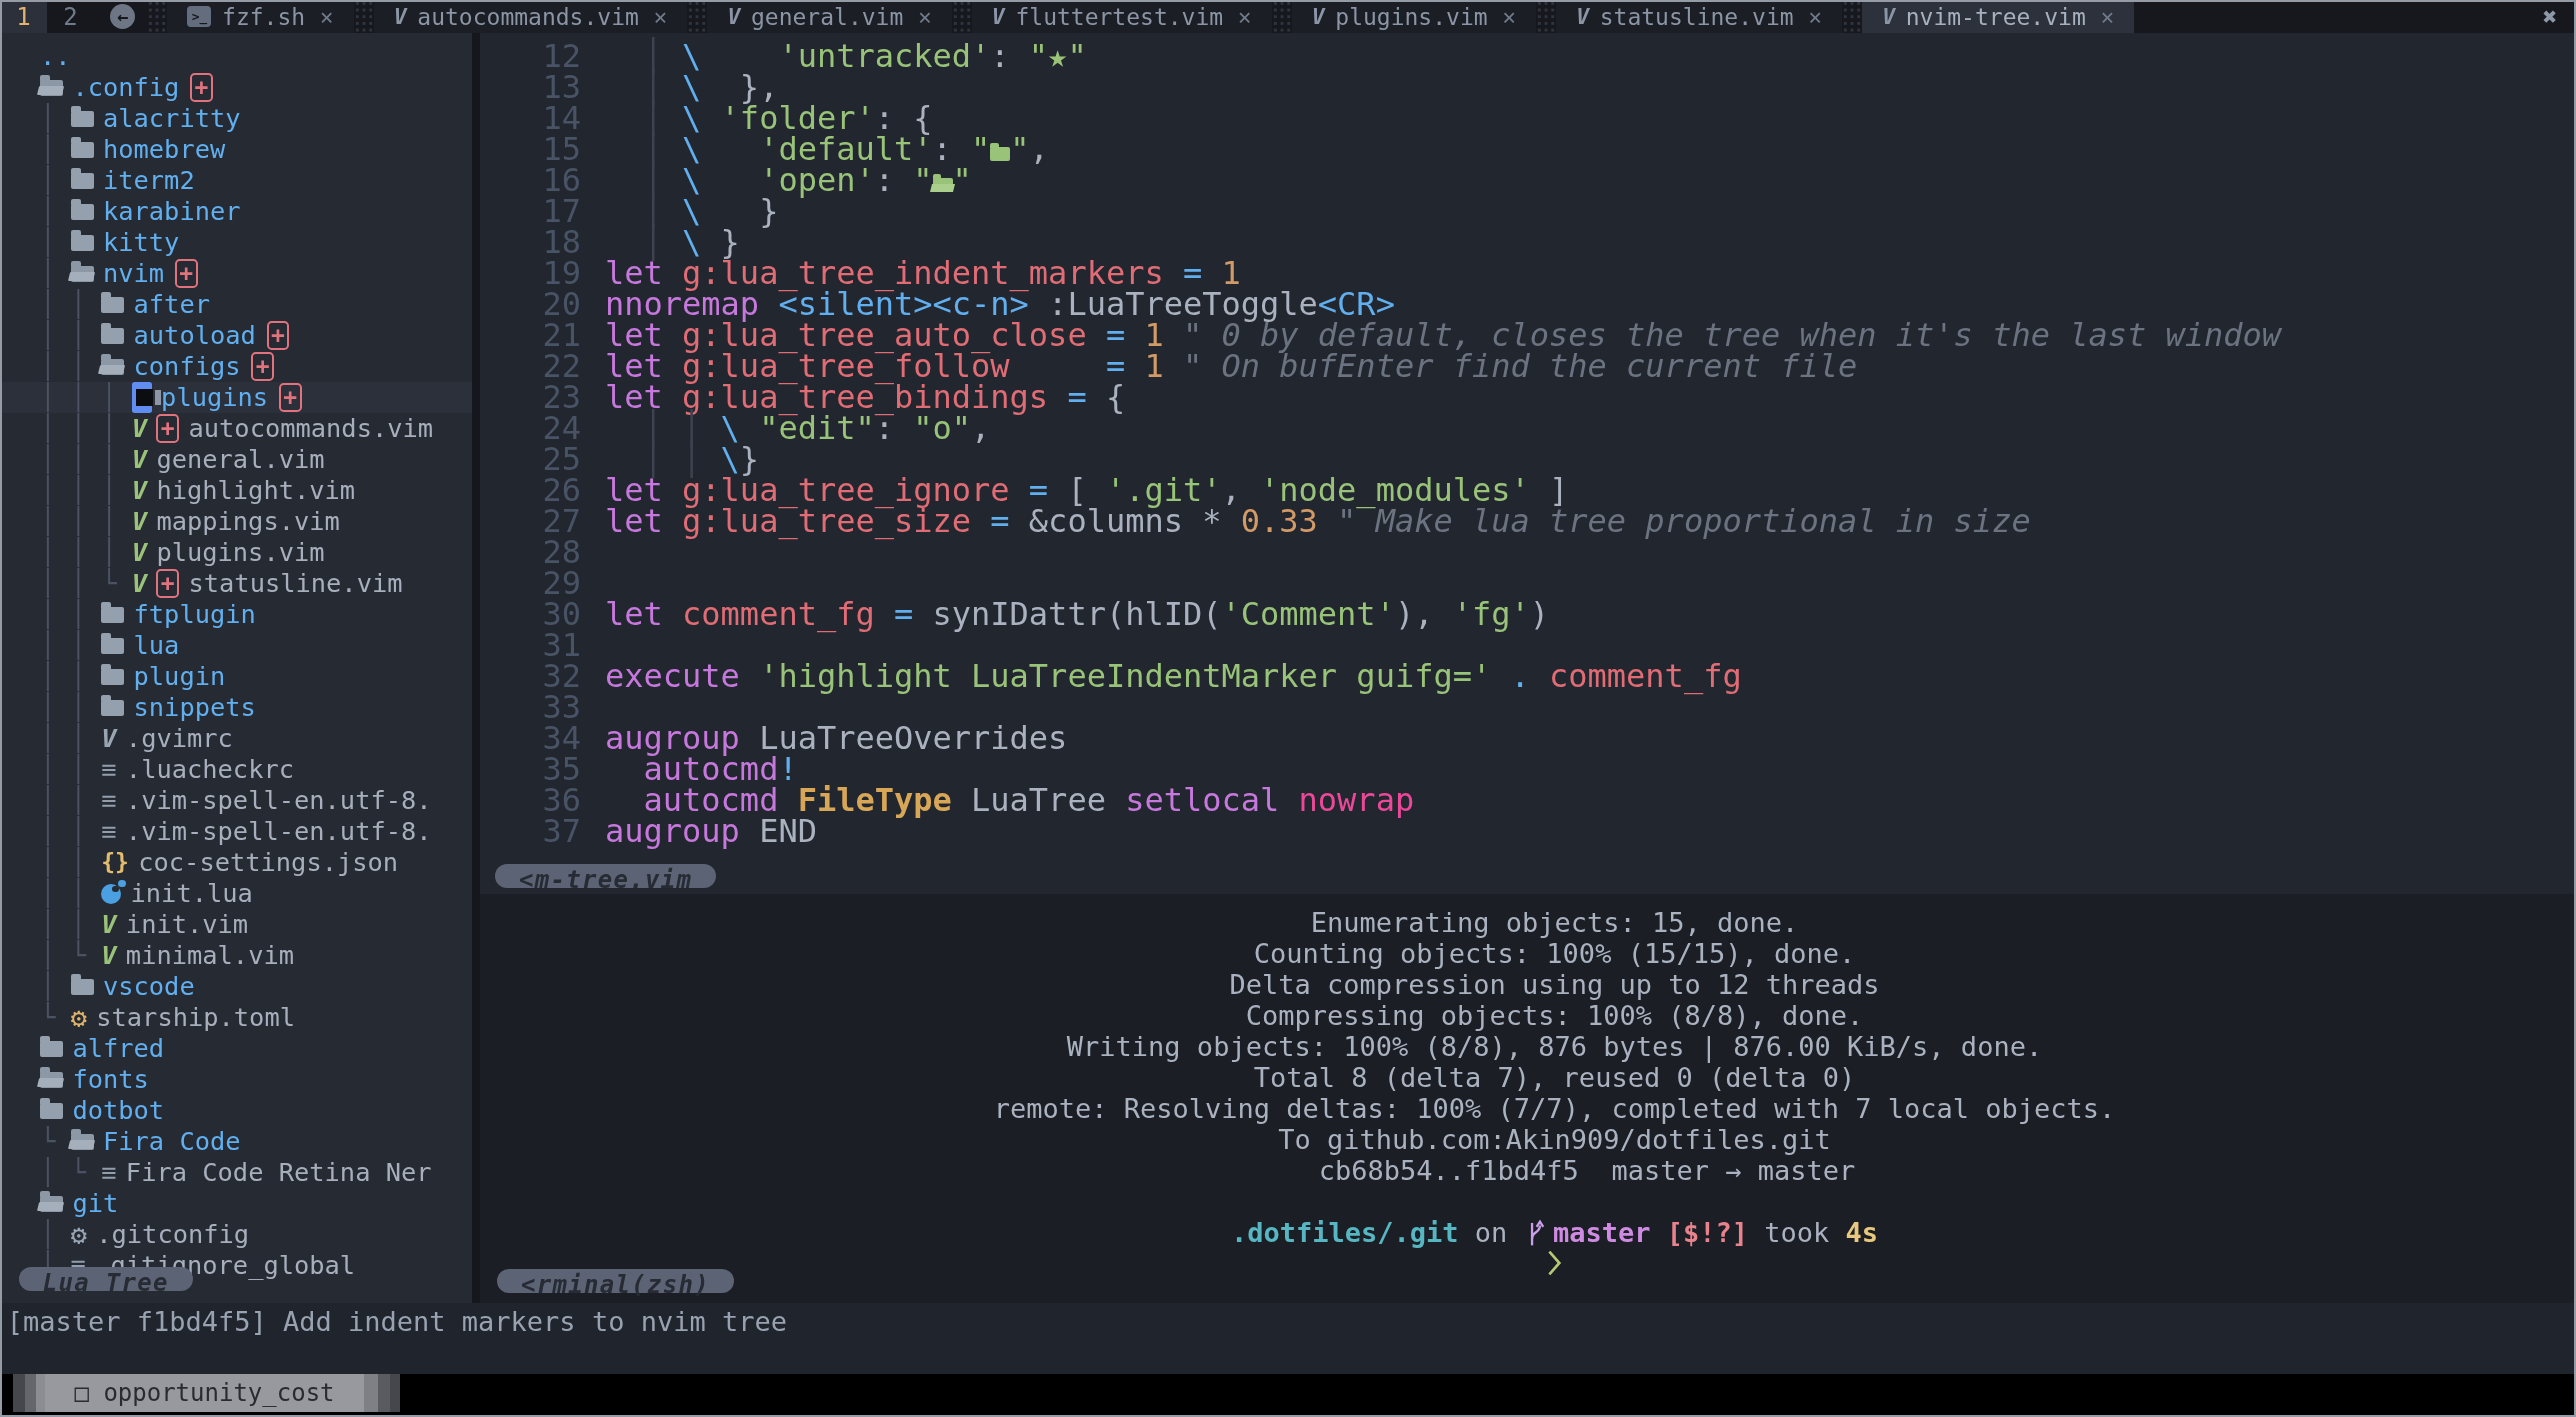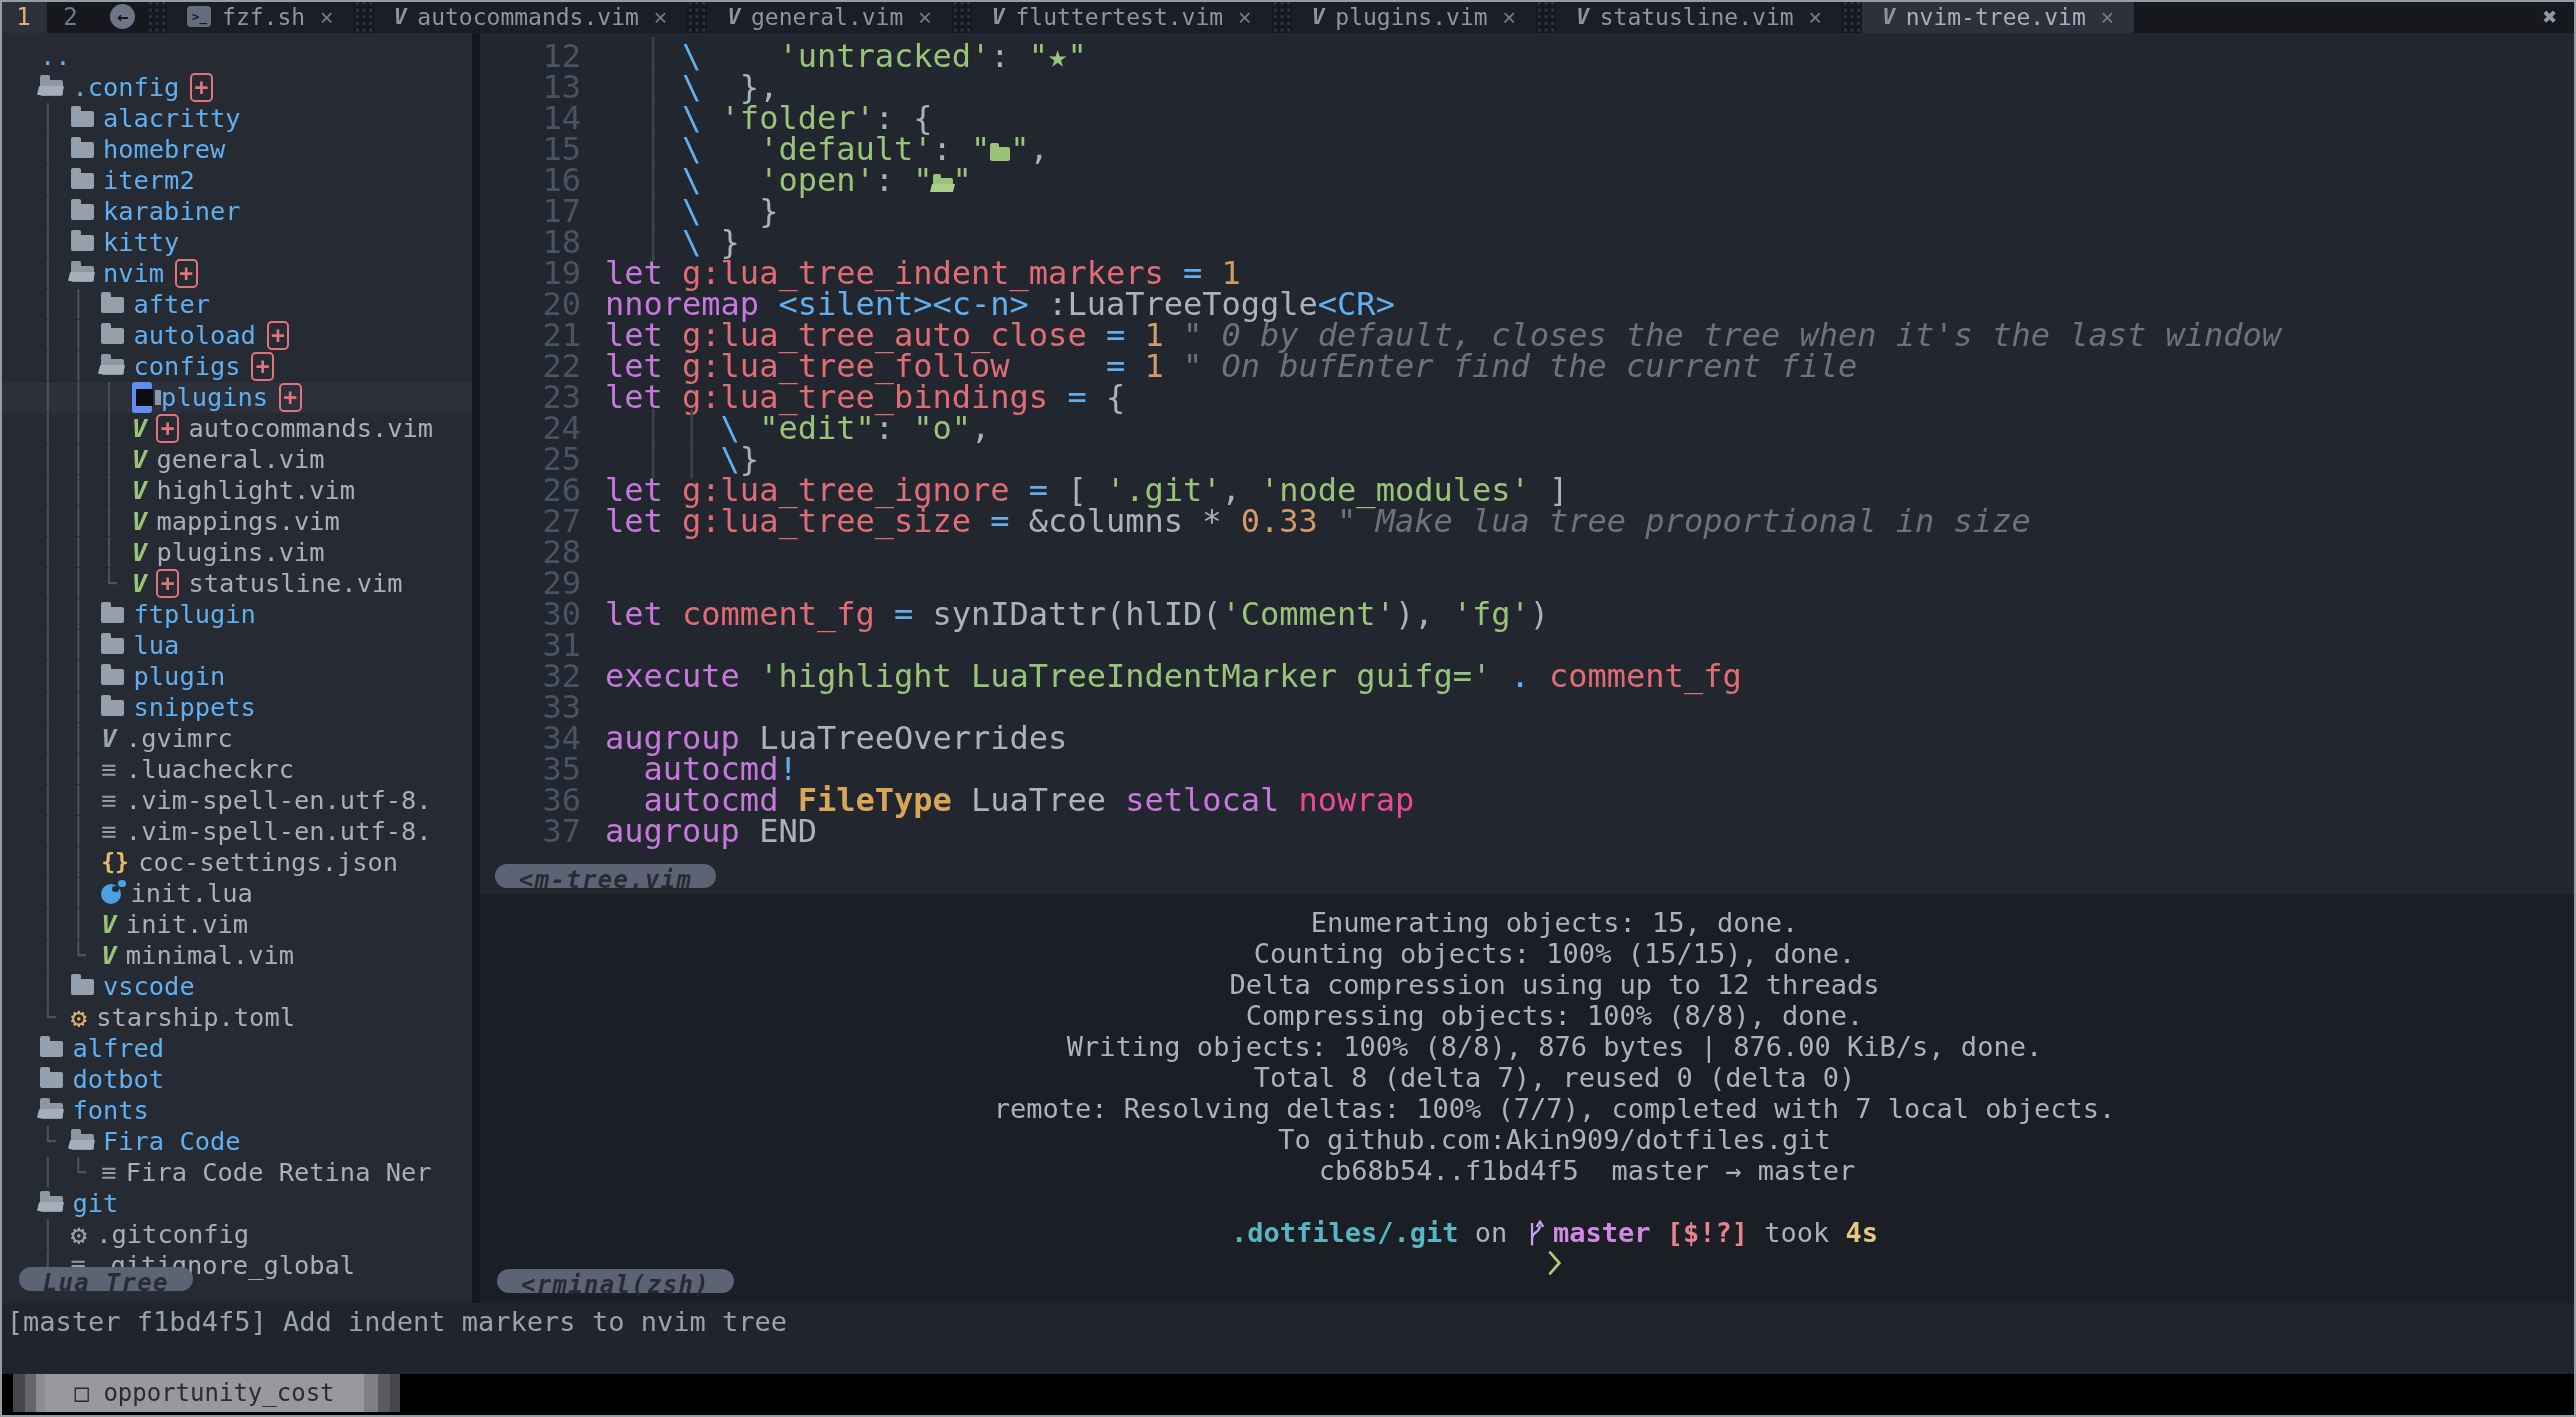--- a/index.html
+++ b/index.html
@@ -208,22 +208,22 @@
     <div class="trow"><span class="tprefix">│ │ </span><span class="i-list">≡</span><span class="tname fg">.luacheckrc</span></div>
     <div class="trow"><span class="tprefix">│ │ </span><span class="i-list">≡</span><span class="tname fg">.vim-spell-en.utf-8.</span></div>
     <div class="trow"><span class="tprefix">│ │ </span><span class="i-list">≡</span><span class="tname fg">.vim-spell-en.utf-8.</span></div>
     <div class="trow"><span class="tprefix">│ │ </span><span class="i-braces">{}</span><span class="tname fg">coc-settings.json</span></div>
     <div class="trow"><span class="tprefix">│ │ </span><span class="i-lua"></span><span class="tname fg">init.lua</span></div>
     <div class="trow"><span class="tprefix">│ │ </span><span class="i-vim">V</span><span class="tname fg">init.vim</span></div>
     <div class="trow"><span class="tprefix">│ └ </span><span class="i-vim">V</span><span class="tname fg">minimal.vim</span></div>
     <div class="trow"><span class="tprefix">│ </span><span class="i-folder"></span><span class="tname blue">vscode</span></div>
     <div class="trow"><span class="tprefix">└ </span><span class="i-gear-yellow">⚙</span><span class="tname fg">starship.toml</span></div>
     <div class="trow"><span class="tprefix"></span><span class="i-folder"></span><span class="tname blue">alfred</span></div>
+    <div class="trow"><span class="tprefix"></span><span class="i-folder-open"></span><span class="tname blue">fonts</span></div>
     <div class="trow"><span class="tprefix"></span><span class="i-folder"></span><span class="tname blue">dotbot</span></div>
-    <div class="trow"><span class="tprefix"></span><span class="i-folder-open"></span><span class="tname blue">fonts</span></div>
     <div class="trow"><span class="tprefix">└ </span><span class="i-folder-open"></span><span class="tname blue">Fira Code</span></div>
     <div class="trow"><span class="tprefix">│ └ </span><span class="i-list">≡</span><span class="tname fg">Fira Code Retina Ner</span></div>
     <div class="trow"><span class="tprefix"></span><span class="i-folder-open"></span><span class="tname blue">git</span></div>
     <div class="trow"><span class="tprefix">│ </span><span class="i-gear">⚙</span><span class="tname fg">.gitconfig</span></div>
     <div class="trow"><span class="tprefix">│ </span><span class="i-list">≡</span><span class="tname fg">.gitignore_global</span></div>
   </div>
 <div class="vsep"></div>
 <div class="editor" id="editor">
     <div style="height: 5.3px;"></div>
     <div class="eline"><span class="lnum">12</span><span class="ecode"><span class="tok-guide">  │ </span><span class="tok-op">\</span><span class="tok-fg">    </span><span class="tok-str">'untracked'</span><span class="tok-fg">: </span><span class="tok-str">"★"</span></span></div>

